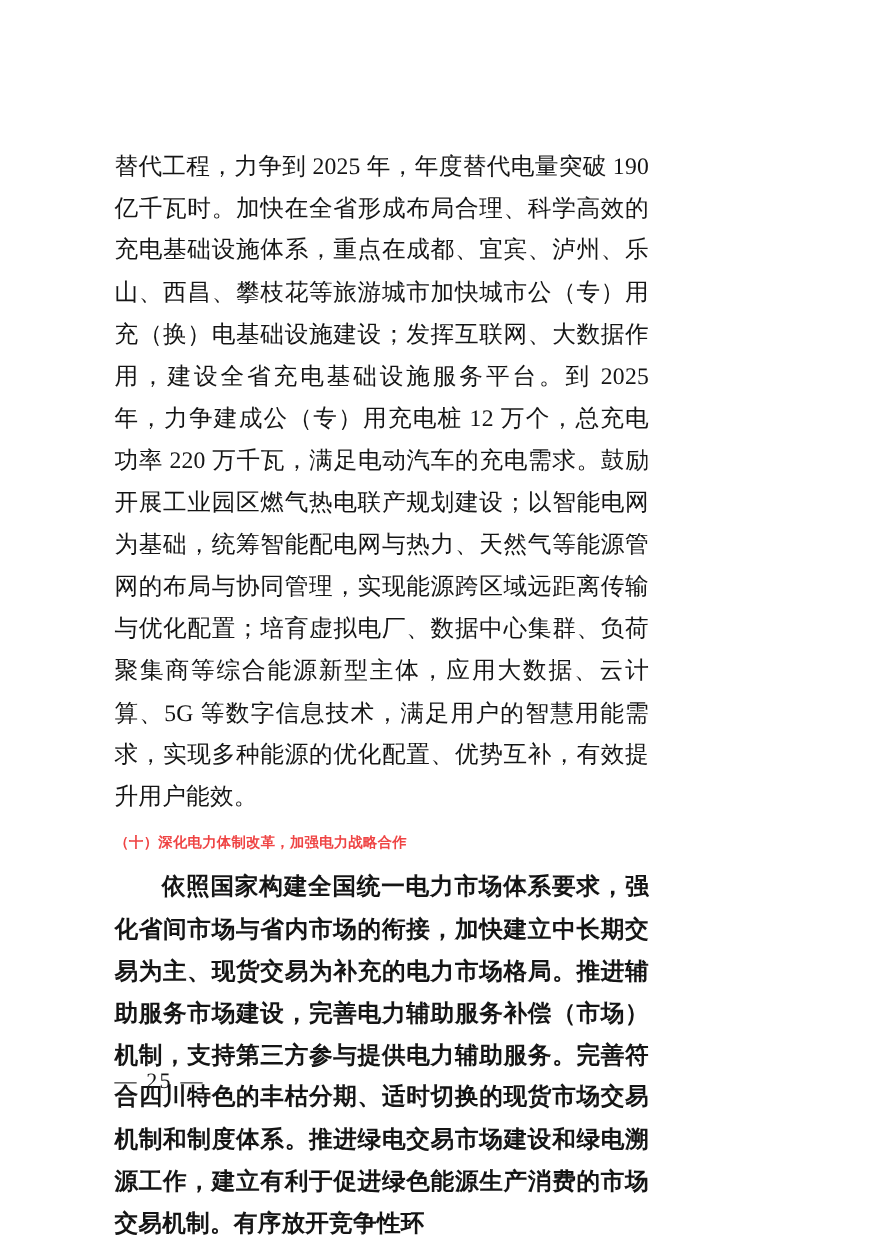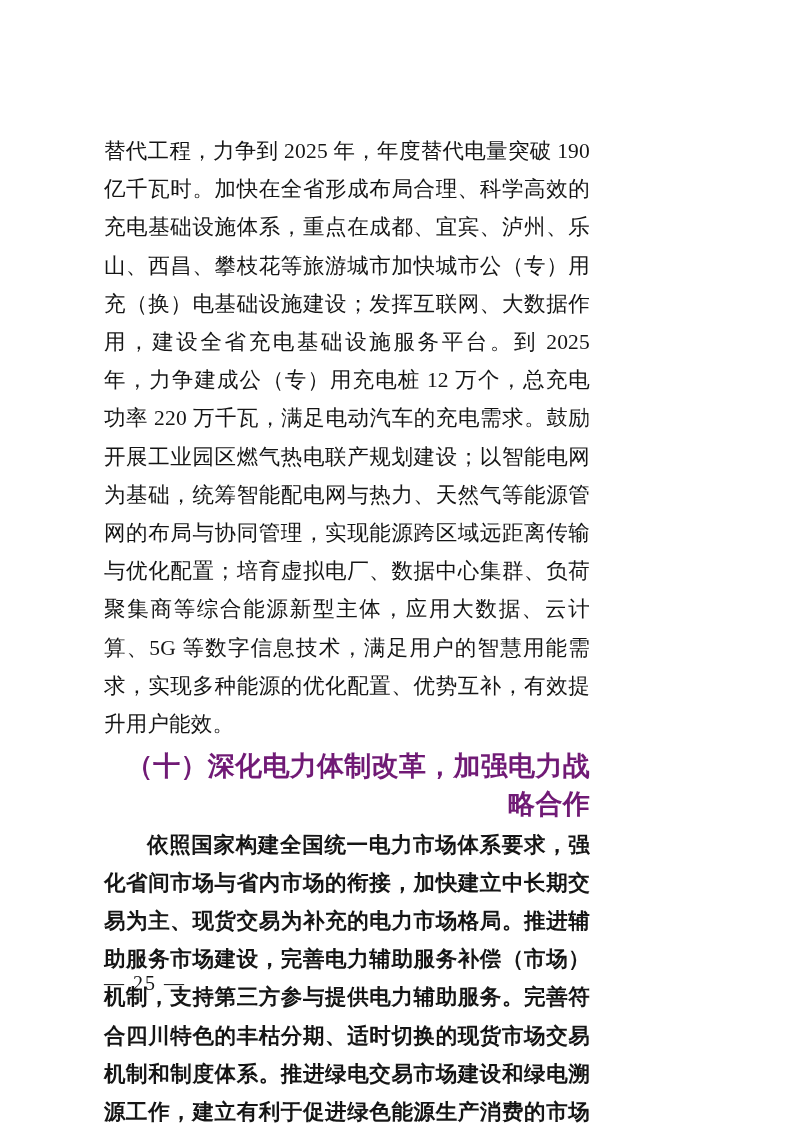--- a/index.html
+++ b/index.html
@@ -30,24 +30,24 @@
     color: #151515;
     margin: 0;
   }
   .para-indent {
     text-indent: 2em;
     font-weight: bold;
   }
   .section-heading {
     font-family: "Liberation Sans", "DejaVu Sans", sans-serif;
     font-weight: bold;
-    font-size: 27px;
+    font-size: 13px;
     line-height: 38.2px;
-    text-align: right;
-    color: #701a75;
+    text-align: left;
+    color: #ef4444;
     margin: 4px 0 2px 0;
     letter-spacing: 0.3px;
   }
   .page-number {
     position: absolute;
     left: 104px;
     bottom: 128px;
     font-size: 20px;
     letter-spacing: 2px;
     color: #151515;

